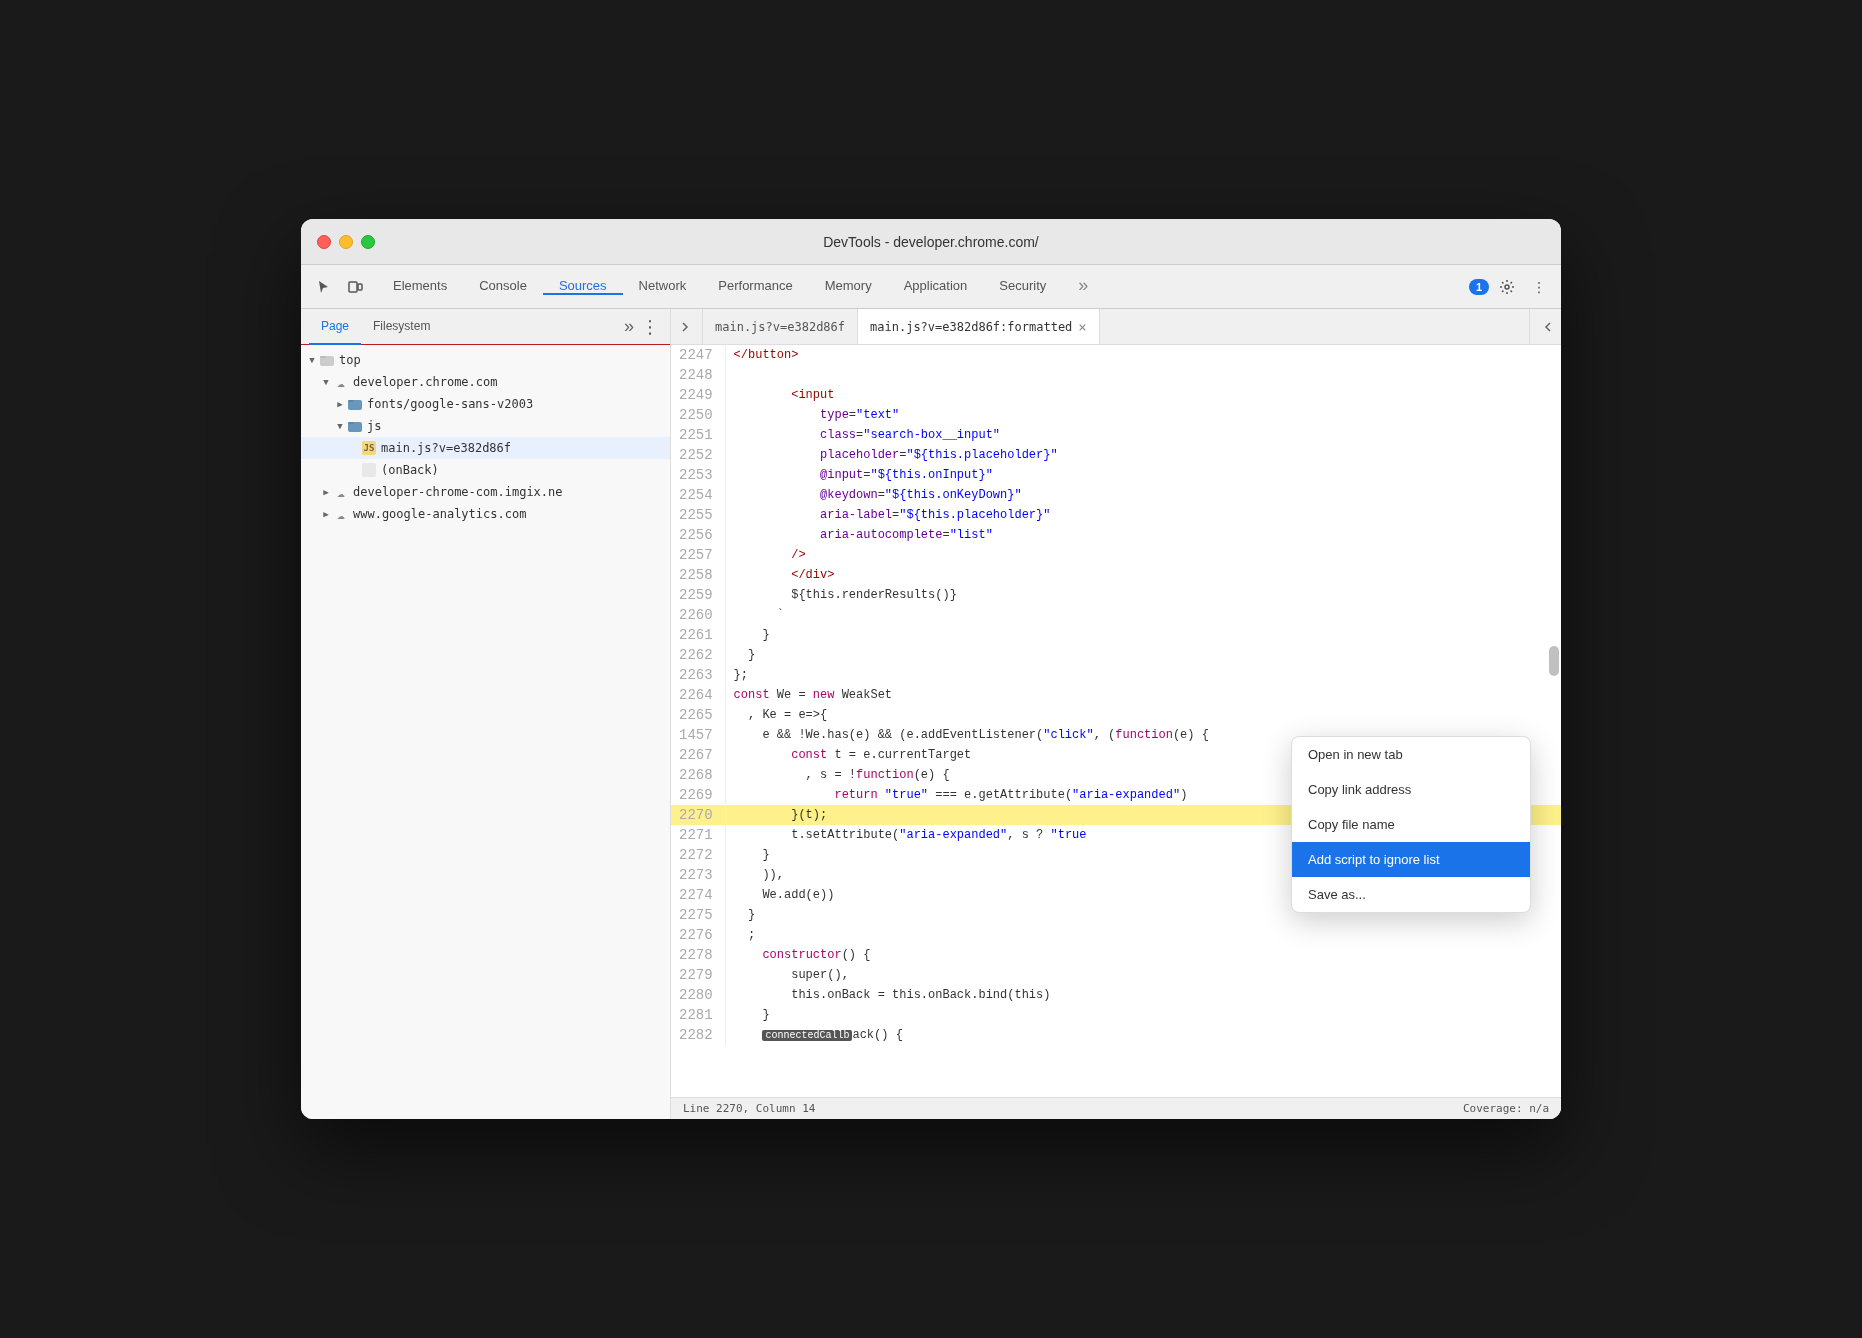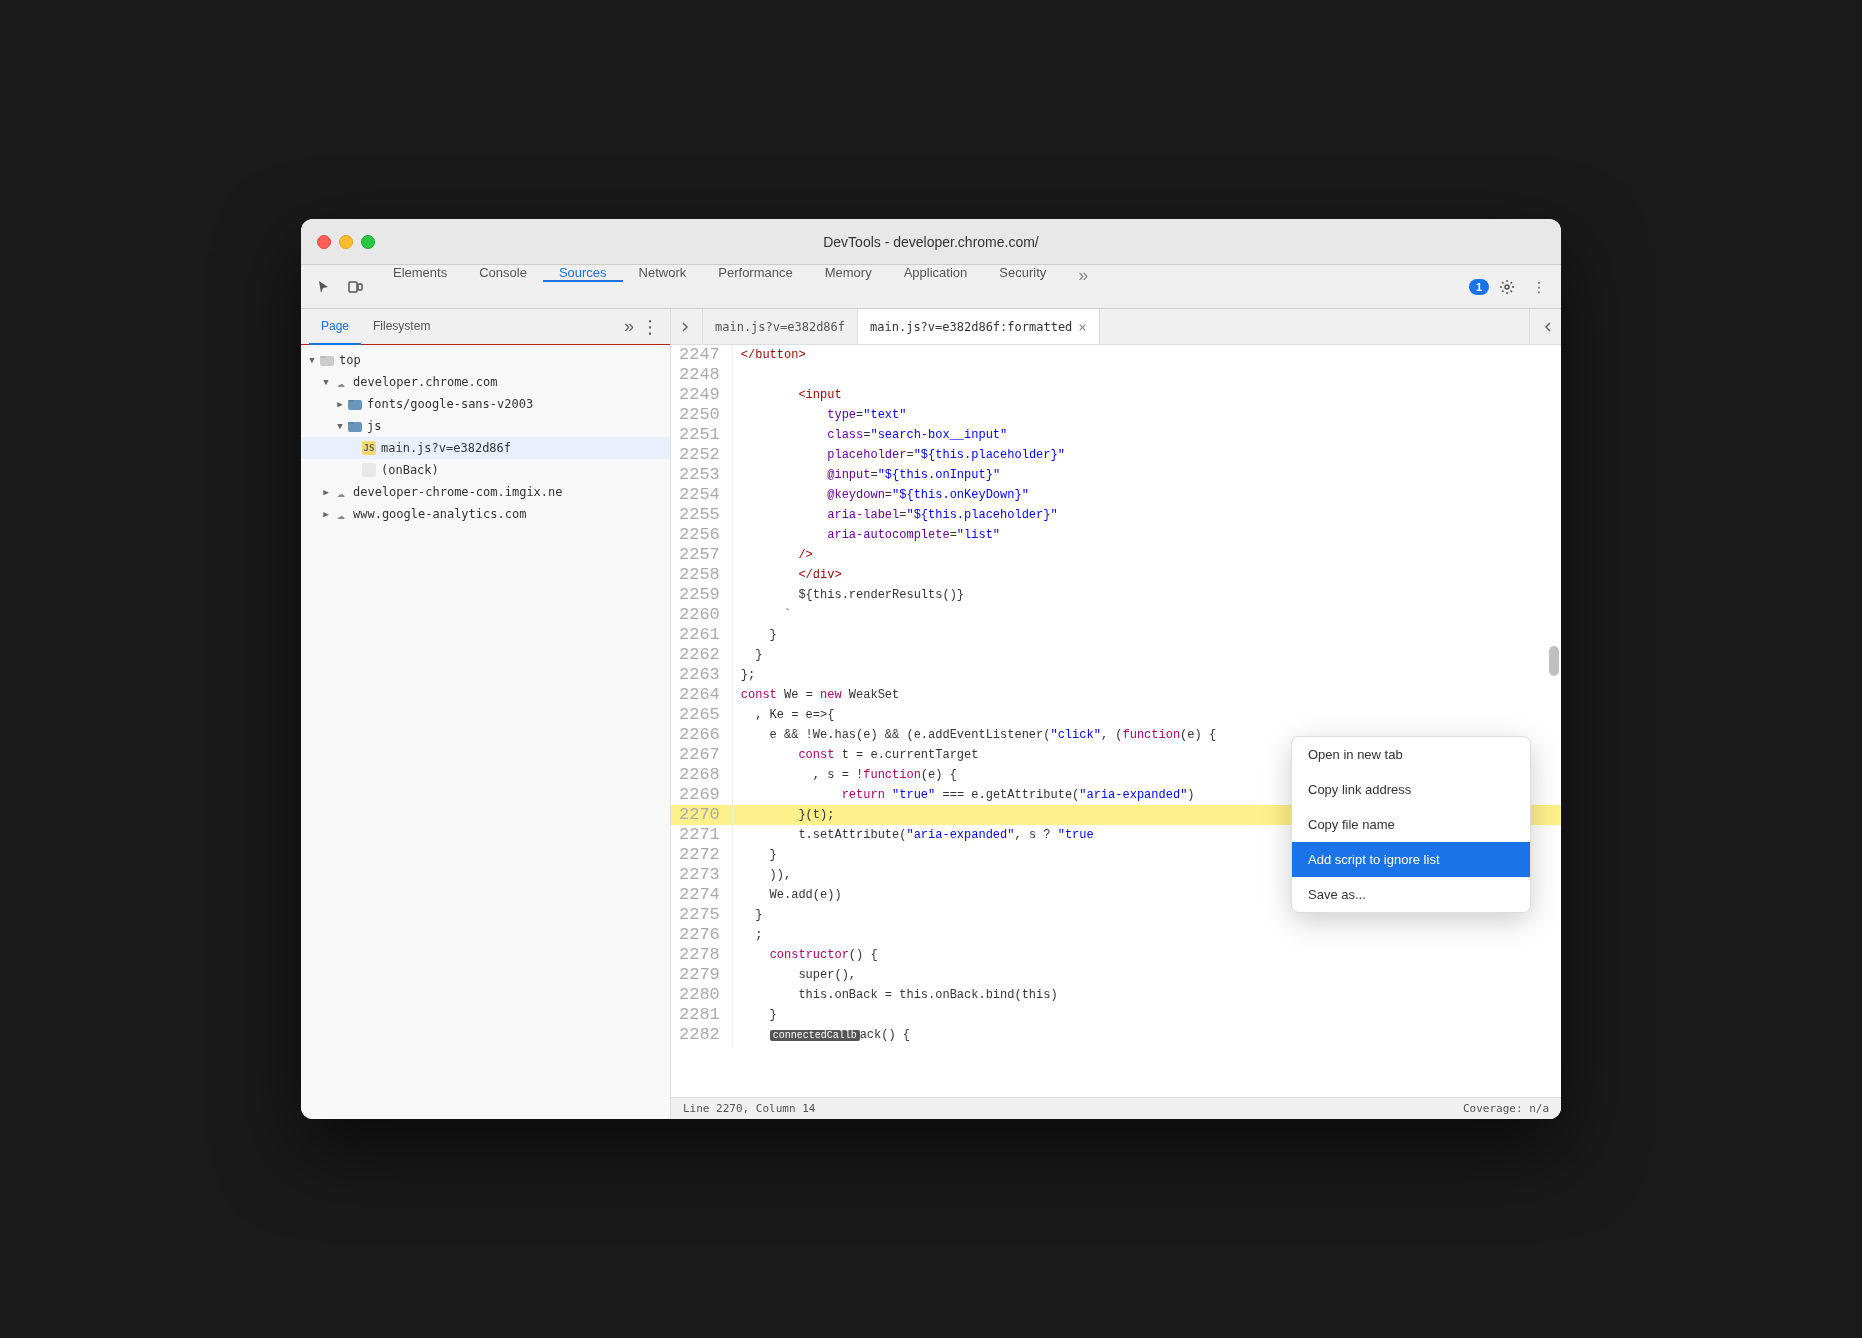--- a/index.html
+++ b/index.html
@@ -82,21 +82,21 @@
       align-items: center;
       justify-content: center;
       border-radius: 4px;
       cursor: pointer;
       color: #555;
       font-size: 14px;
     }
 
     .tab-bar {
       display: flex;
-      align-items: flex-start;
+      align-items: center;
       flex: 1;
     }
 
     .tab {
       padding: 0 16px;
       display: flex;
       align-items: center;
       font-size: 13px;
       color: #555;
       cursor: pointer;
@@ -321,21 +321,21 @@
     }
 
     .line-num {
       width: 48px;
       padding-right: 12px;
       padding-left: 8px;
       color: #aaa;
       user-select: none;
       vertical-align: top;
       border-right: 1px solid #eee;
-      font-size: 17px;
+      font-size: 14px;
     }
 
     .code-content {
       padding-left: 8px;
       white-space: pre;
       color: #333;
       vertical-align: top;
     }
 
     
@@ -648,21 +648,21 @@
             </tr>
             <tr class="code-row">
               <td class="line-num">2264</td>
               <td class="code-content"><span class="c-kw">const </span>We = <span class="c-kw">new </span>WeakSet</td>
             </tr>
             <tr class="code-row">
               <td class="line-num">2265</td>
               <td class="code-content">  , Ke = e=&gt;{</td>
             </tr>
             <tr class="code-row">
-              <td class="line-num">2266</td>
+              <td class="line-num">1457</td>
               <td class="code-content">    e &amp;&amp; !We.has(e) &amp;&amp; (e.addEventListener(<span class="c-str">"click"</span>, (<span class="c-kw">function</span>(e) {</td>
             </tr>
             <tr class="code-row">
               <td class="line-num">2267</td>
               <td class="code-content">        <span class="c-kw">const </span>t = e.currentTarget</td>
             </tr>
             <tr class="code-row">
               <td class="line-num">2268</td>
               <td class="code-content">          , s = !<span class="c-kw">function</span>(e) {</td>
             </tr>

